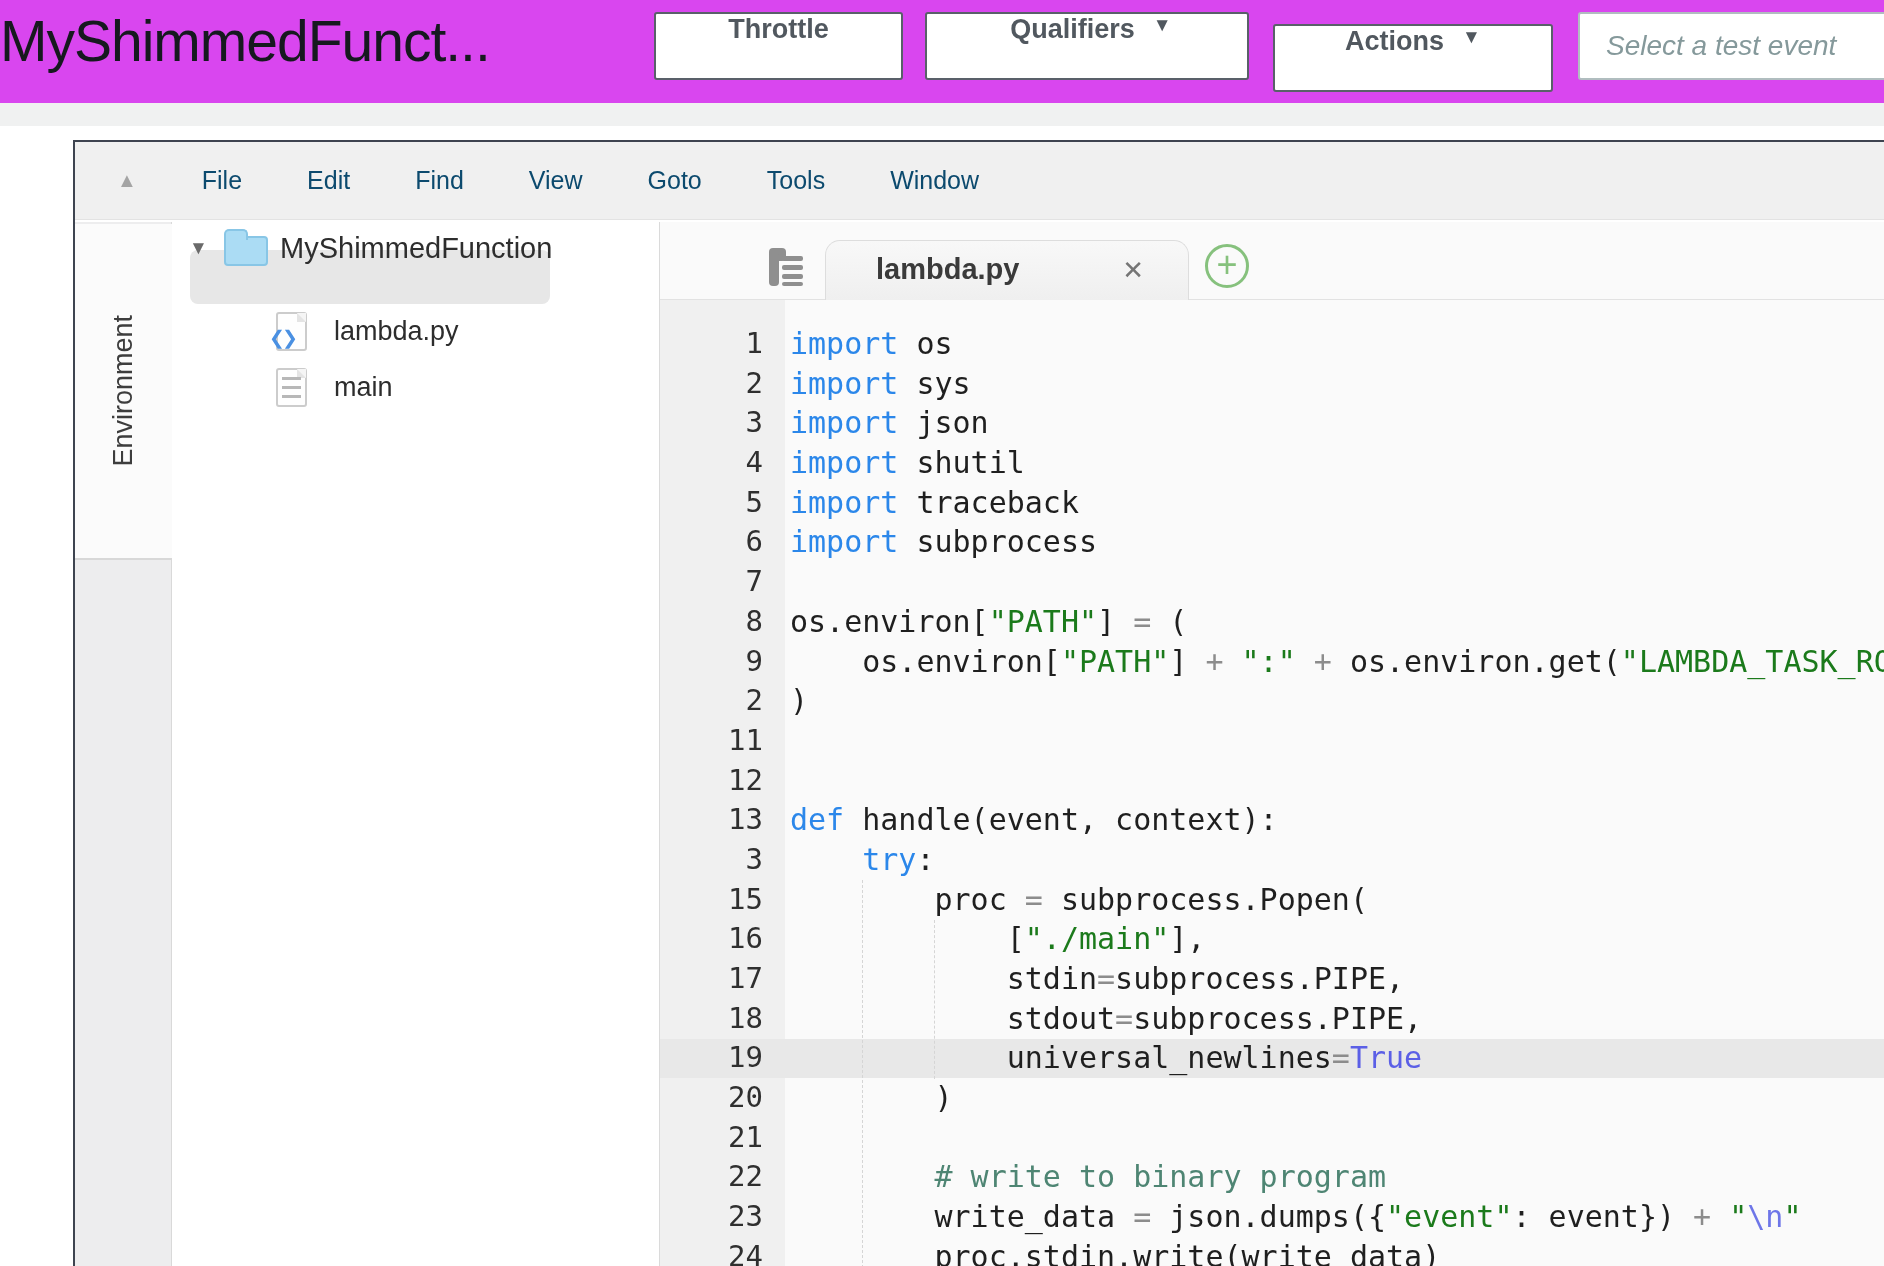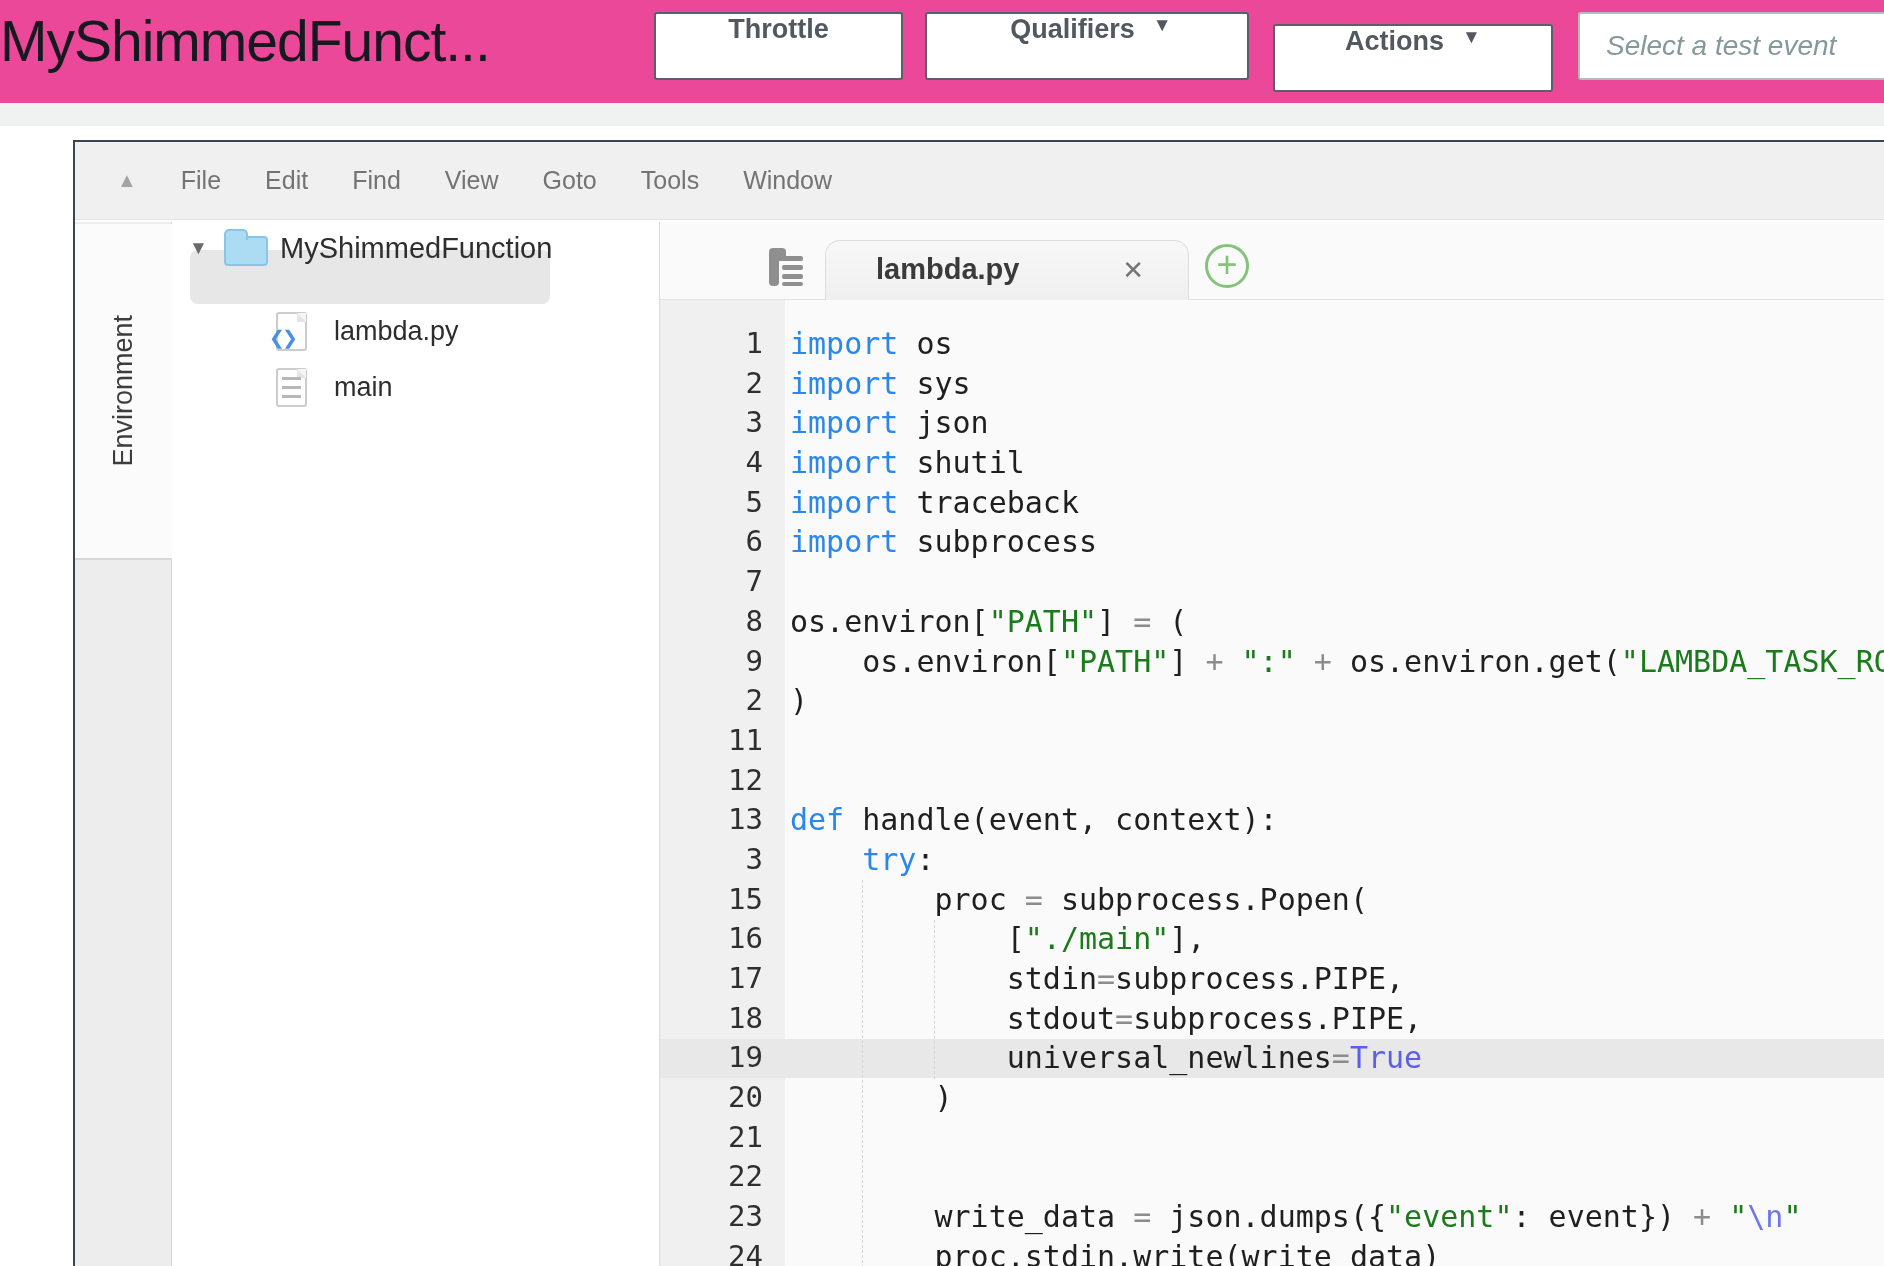--- a/index.html
+++ b/index.html
@@ -1,20 +1,20 @@
 <!DOCTYPE html>
 <html style="--kw: #2b87ea; --str: #1b7a1b; --com: #4e8573; --op: #8c8c8c; --bool: #5b5fe6; --esc: #6e76e8; --pl: #1f1f1f; --accent_green: #86c17d; --folder_blue: #abdcf4; --active_line_bg: #e8e8e8;"><head>
 <meta charset="utf-8">
 <style>
   * { margin:0; padding:0; box-sizing:border-box; }
   html,body { width:1884px; height:1266px; overflow:hidden; background:#fff;
               font-family:"Liberation Sans", sans-serif; }
 
   
-  #header { position:absolute; left:0; top:0; width:1884px; height:103px; background:#ec4899; }
+  #header { position:absolute; left:0; top:0; width:1884px; height:103px; background:#d946ef; }
   #header-strip { position:absolute; left:0; top:103px; width:1884px; height:23px; background:#f0f1f1; }
   #fn-title { position:absolute; left:0px; top:8px; font-size:57px; letter-spacing:-1px;
               color:#16191f; white-space:nowrap; }
   .hbtn { position:absolute; top:12px; height:68px; background:#fff; border:2px solid #596069;
           border-radius:3px; display:flex; justify-content:center;
           gap:18px; font-size:27px; font-weight:bold; color:#51585f; cursor:pointer; }
   .hbtn .caret { font-size:19px; color:#51585f; }
   #btn-throttle  { left:654px;  width:249px; }
   #btn-qualifiers{ left:925px;  width:324px;padding-left:8px; }
   #btn-actions   { left:1273px; width:280px;margin-top:12px; }
@@ -24,21 +24,21 @@
           color:#85999b; cursor:pointer; }
 
   
   #editor-window { position:absolute; left:73px; top:140px; width:1811px; height:1126px;
                    border-left:2px solid #3e4450; border-top:2px solid #3e4450; background:#fff; }
 
   
   #menubar { position:absolute; left:0; top:0; width:100%; height:78px; background:#f0f0f0;
              border-bottom:1px solid #e3e3e3; display:flex; align-items:center; }
   #menu-collapse { margin-left:42px; font-size:20px; color:#a4a4a4; cursor:pointer; }
-  .menu-item { font-size:25px; color:#737373; margin-left:44px; cursor:pointer; }
+  .menu-item { font-size:25px; color:#0c4a6e; margin-left:65px; cursor:pointer; }
 
   
   #left-rail { position:absolute; left:0; top:80px; width:97px; height:1046px;
                background:#ededee; border-right:1px solid #d9d9d9; }
   #env-tab { position:absolute; left:0; top:2px; width:97px; height:336px; background:#fbfbfb;
              border-bottom:2px solid #d8d8d8; display:flex; align-items:center;
              justify-content:center; cursor:pointer; }
   #env-tab span { writing-mode:vertical-rl; transform:rotate(180deg);
                   font-size:27px; color:#3d3d3d; }
 
@@ -231,19 +231,19 @@
           <div class="cl"></div>
           <div class="cl"><span class="tk-kw">def</span><span class="tk-pl"> handle(event, context):</span></div>
           <div class="cl"><span class="tk-pl">    </span><span class="tk-kw">try</span><span class="tk-pl">:</span></div>
           <div class="cl"><span class="tk-pl">        proc </span><span class="tk-op">=</span><span class="tk-pl"> subprocess.Popen(</span></div>
           <div class="cl"><span class="tk-pl">            [</span><span class="tk-str">"./main"</span><span class="tk-pl">],</span></div>
           <div class="cl"><span class="tk-pl">            stdin</span><span class="tk-op">=</span><span class="tk-pl">subprocess.PIPE,</span></div>
           <div class="cl"><span class="tk-pl">            stdout</span><span class="tk-op">=</span><span class="tk-pl">subprocess.PIPE,</span></div>
           <div class="cl"><span class="tk-pl">            universal_newlines</span><span class="tk-op">=</span><span class="tk-bool">True</span></div>
           <div class="cl"><span class="tk-pl">        )</span></div>
           <div class="cl"></div>
-          <div class="cl"><span class="tk-pl">        </span></div>
+          <div class="cl"><span class="tk-pl">        </span><span class="tk-com"># write to binary program</span></div>
           <div class="cl"><span class="tk-pl">        write_data </span><span class="tk-op">=</span><span class="tk-pl"> json.dumps({</span><span class="tk-str">"event"</span><span class="tk-pl">: event}) </span><span class="tk-op">+</span><span class="tk-pl"> </span><span class="tk-str">"</span><span class="tk-esc">\n</span><span class="tk-str">"</span></div>
           <div class="cl"><span class="tk-pl">        proc.stdin.write(write_data)</span></div>
         </div>
     </div>
   </div>
 </div>
 
 </body></html>

